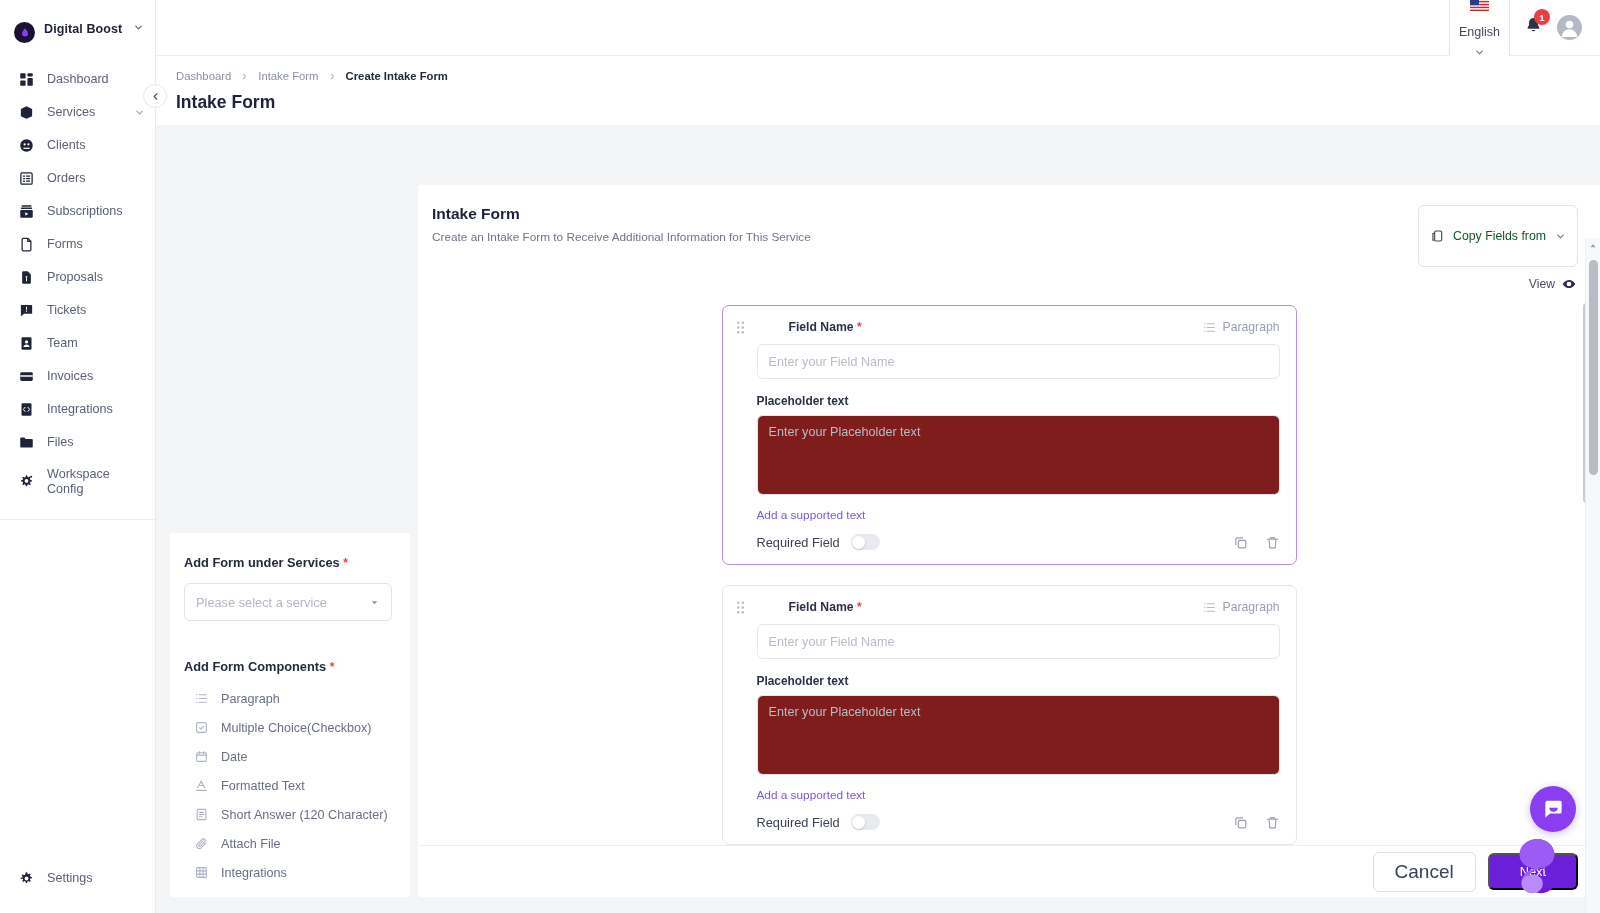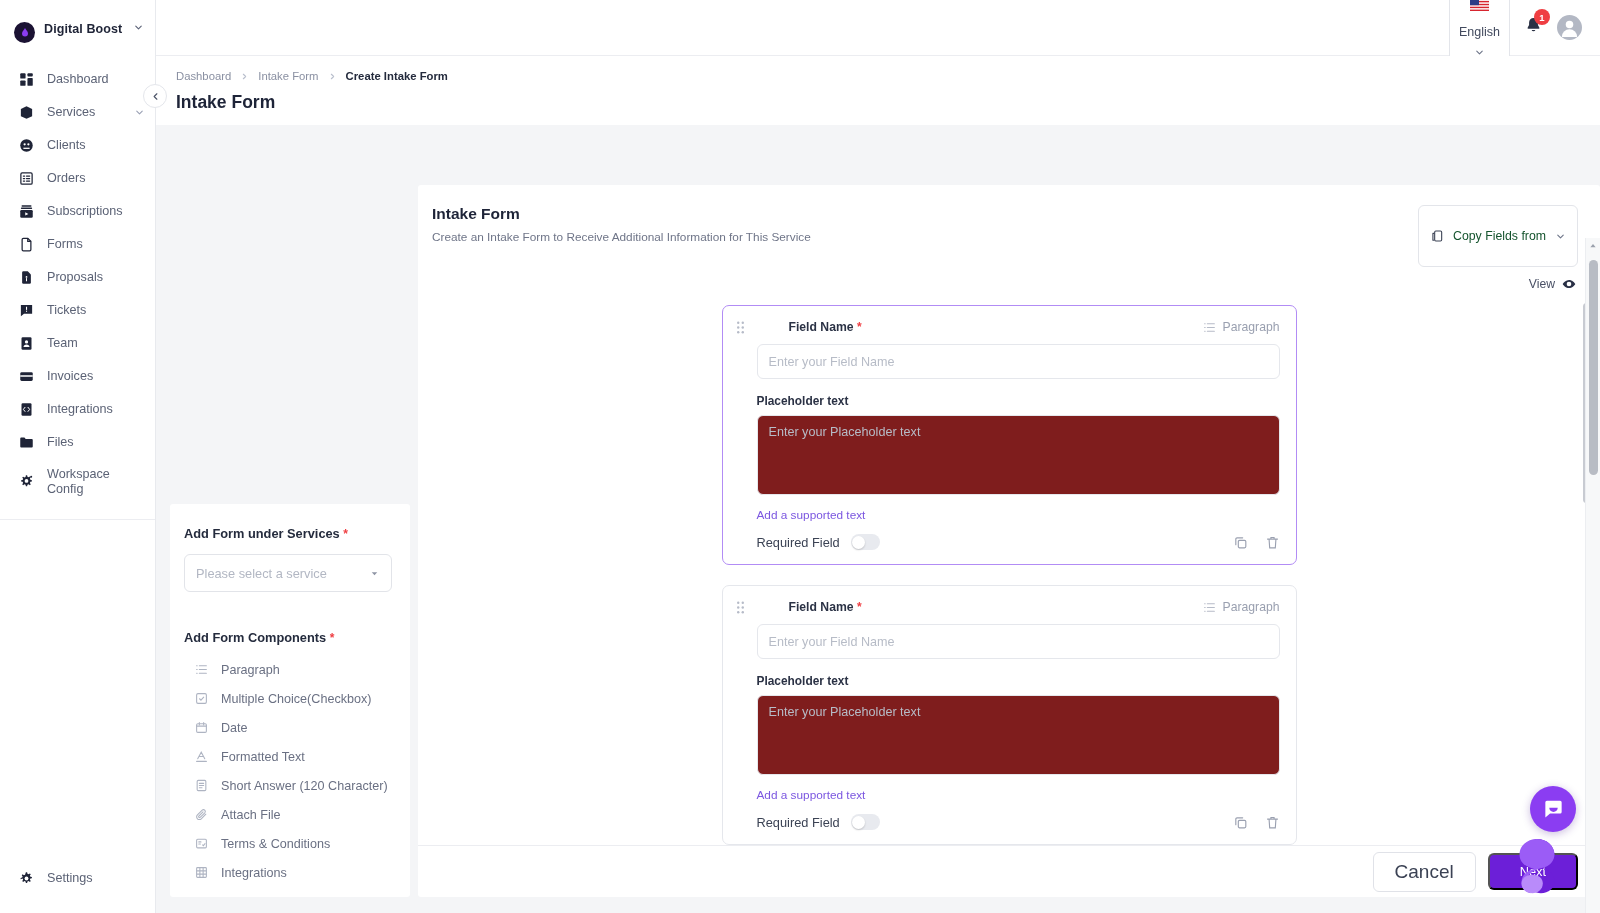--- a/index.html
+++ b/index.html
@@ -537,30 +537,20 @@
             </span>
             <span>Short Answer (120 Character)</span>
           </div>
           <div class="comp-item">
             <span class="ico">
               <svg width="13" height="13" viewBox="0 0 24 24" fill="none" stroke="currentColor" stroke-width="2" stroke-linecap="round">
                   <path d="M20 11.5l-8.4 8.4a5 5 0 0 1-7.1-7.1l8.8-8.8a3.4 3.4 0 0 1 4.8 4.8l-8.6 8.6a1.8 1.8 0 0 1-2.5-2.5l7.8-7.8"></path>
                 </svg>
             </span>
             <span>Attach File</span>
-          </div>
-          <div class="comp-item">
-            <span class="ico">
-              <svg width="13" height="13" viewBox="0 0 24 24" fill="none" stroke="currentColor" stroke-width="2">
-                  <rect x="3" y="4" width="18" height="16" rx="2"></rect>
-                  <path d="M7 9h4M7 13h3" stroke-linecap="round"></path>
-                  <polyline points="13.5 14 15.5 16 19 11.5"></polyline>
-                </svg>
-            </span>
-            <span>Terms &amp; Conditions</span>
           </div>
           <div class="comp-item">
             <span class="ico">
               <svg width="13" height="13" viewBox="0 0 24 24" fill="none" stroke="currentColor" stroke-width="2">
                   <rect x="3" y="3" width="18" height="18" rx="1.6"></rect>
                   <path d="M3 9h18M3 15h18M9 3v18M15 3v18"></path>
                 </svg>
             </span>
             <span>Integrations</span>
           </div>

